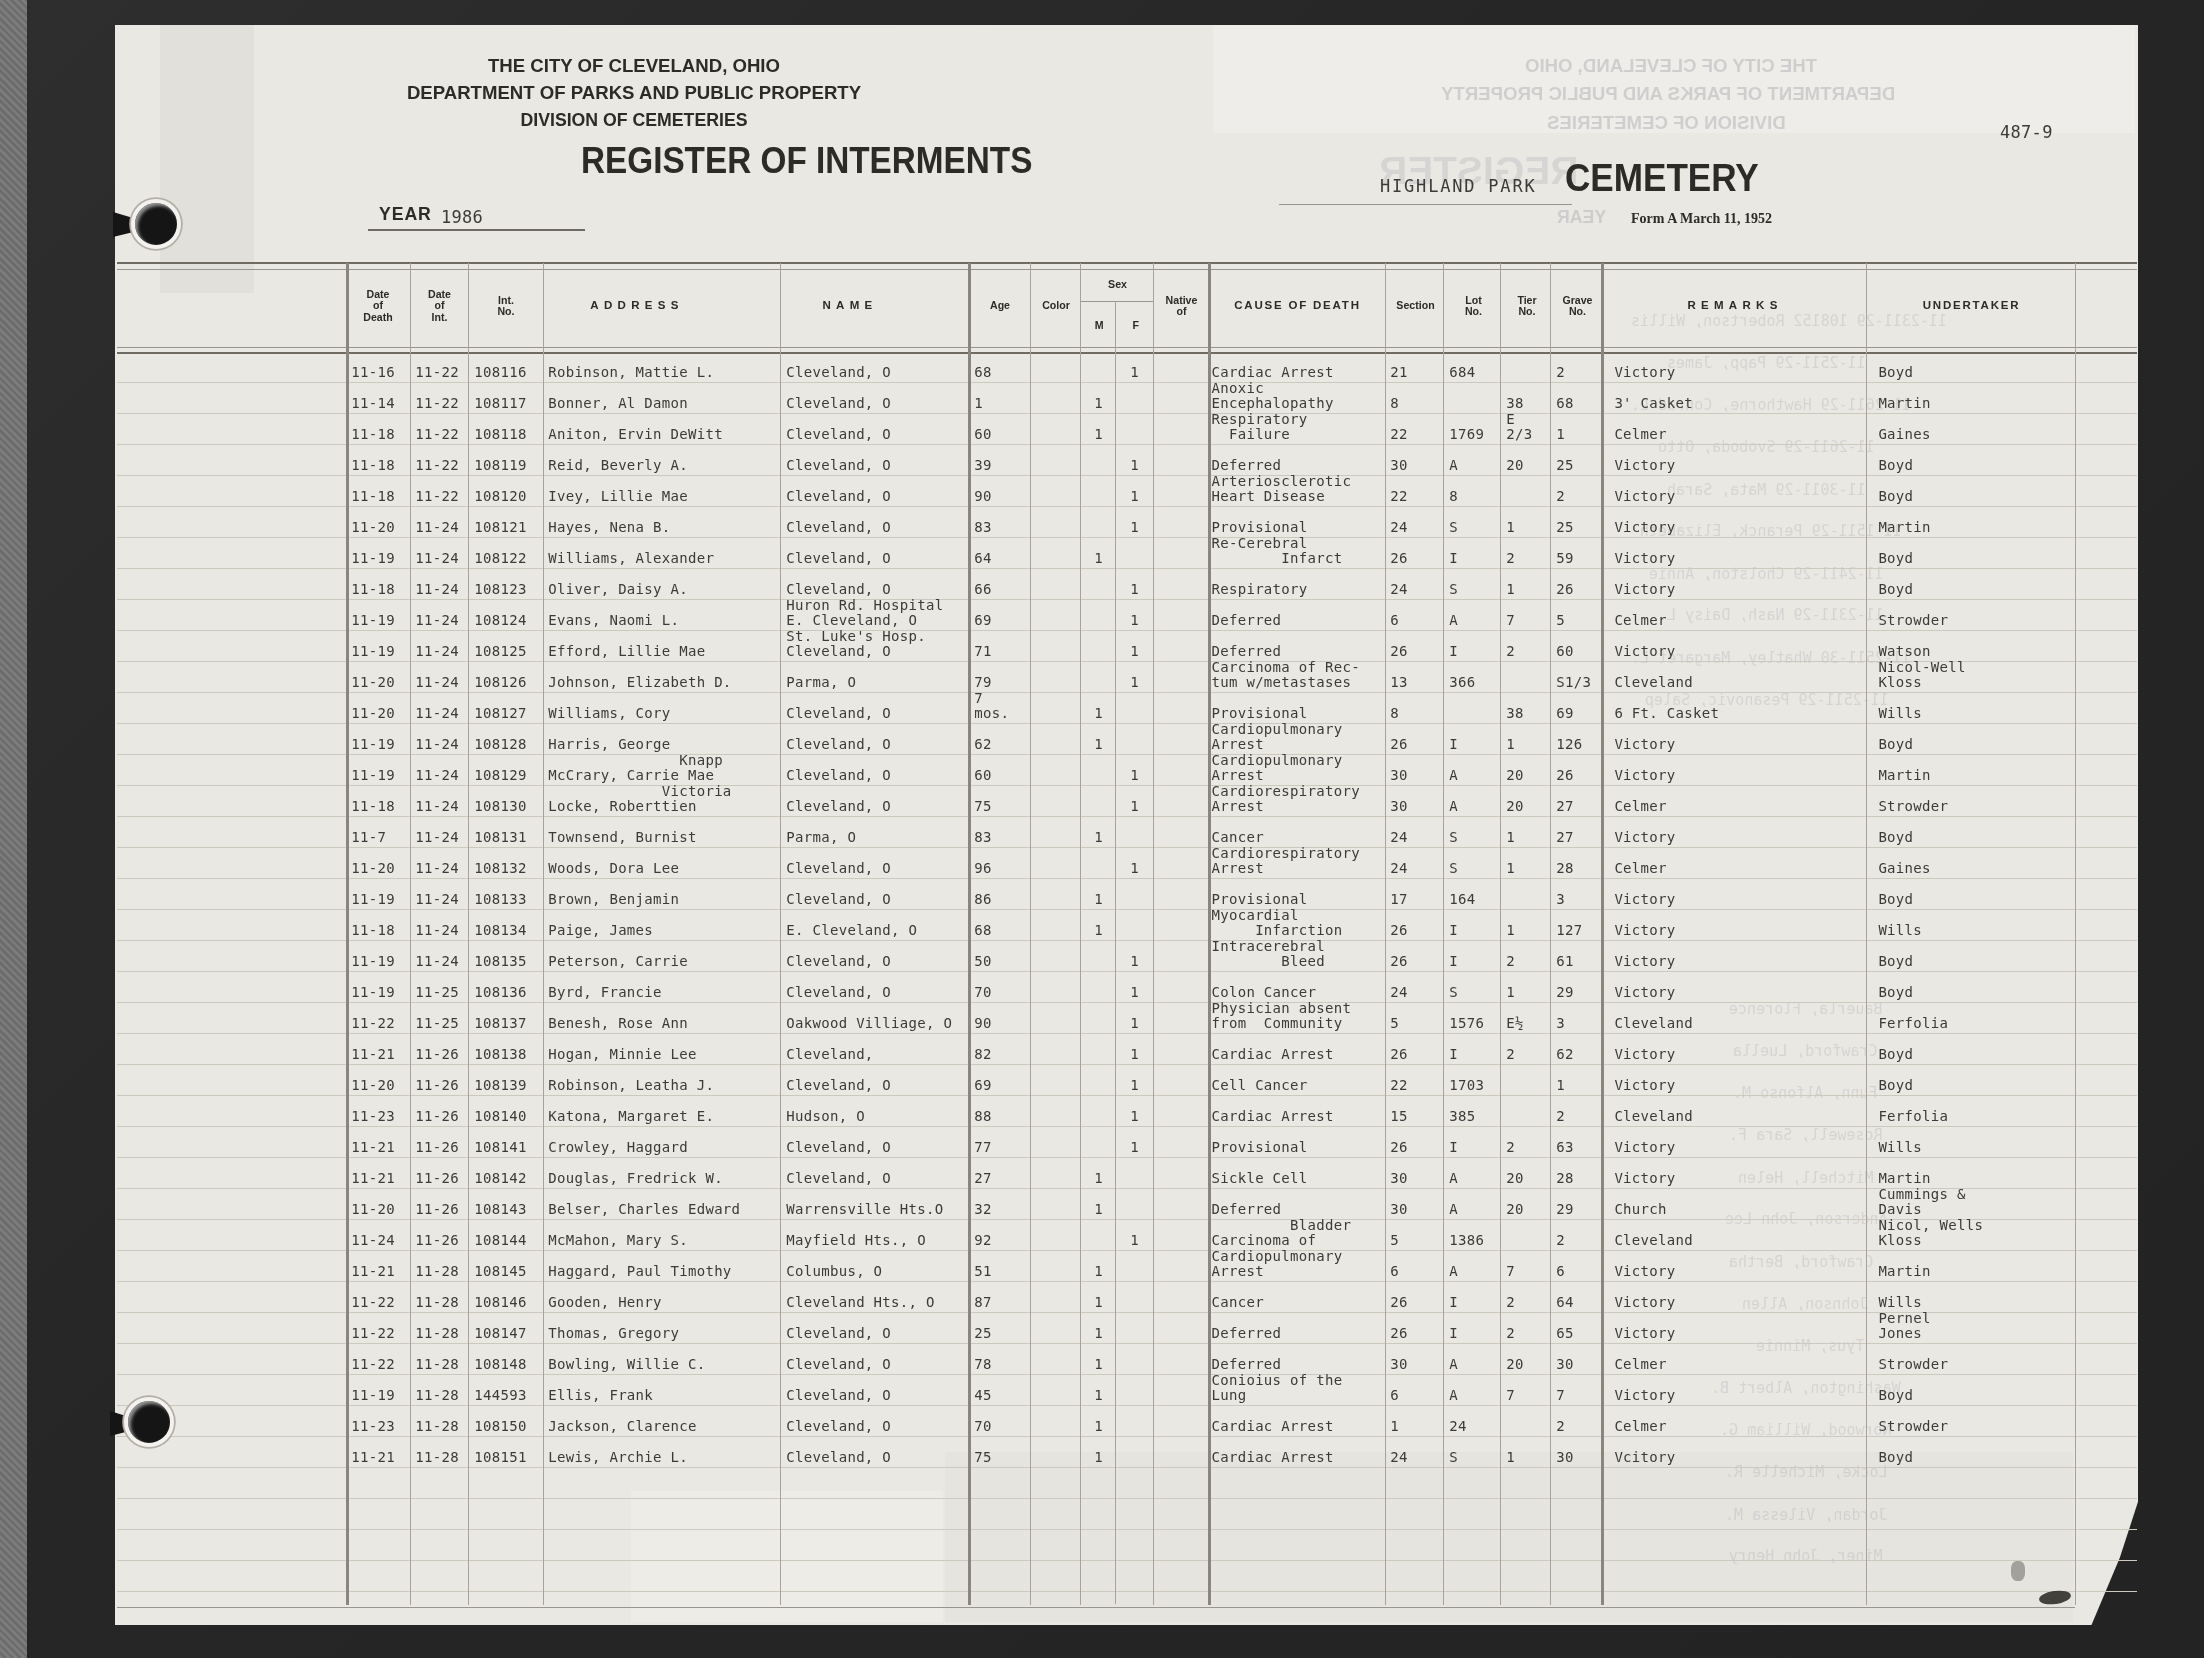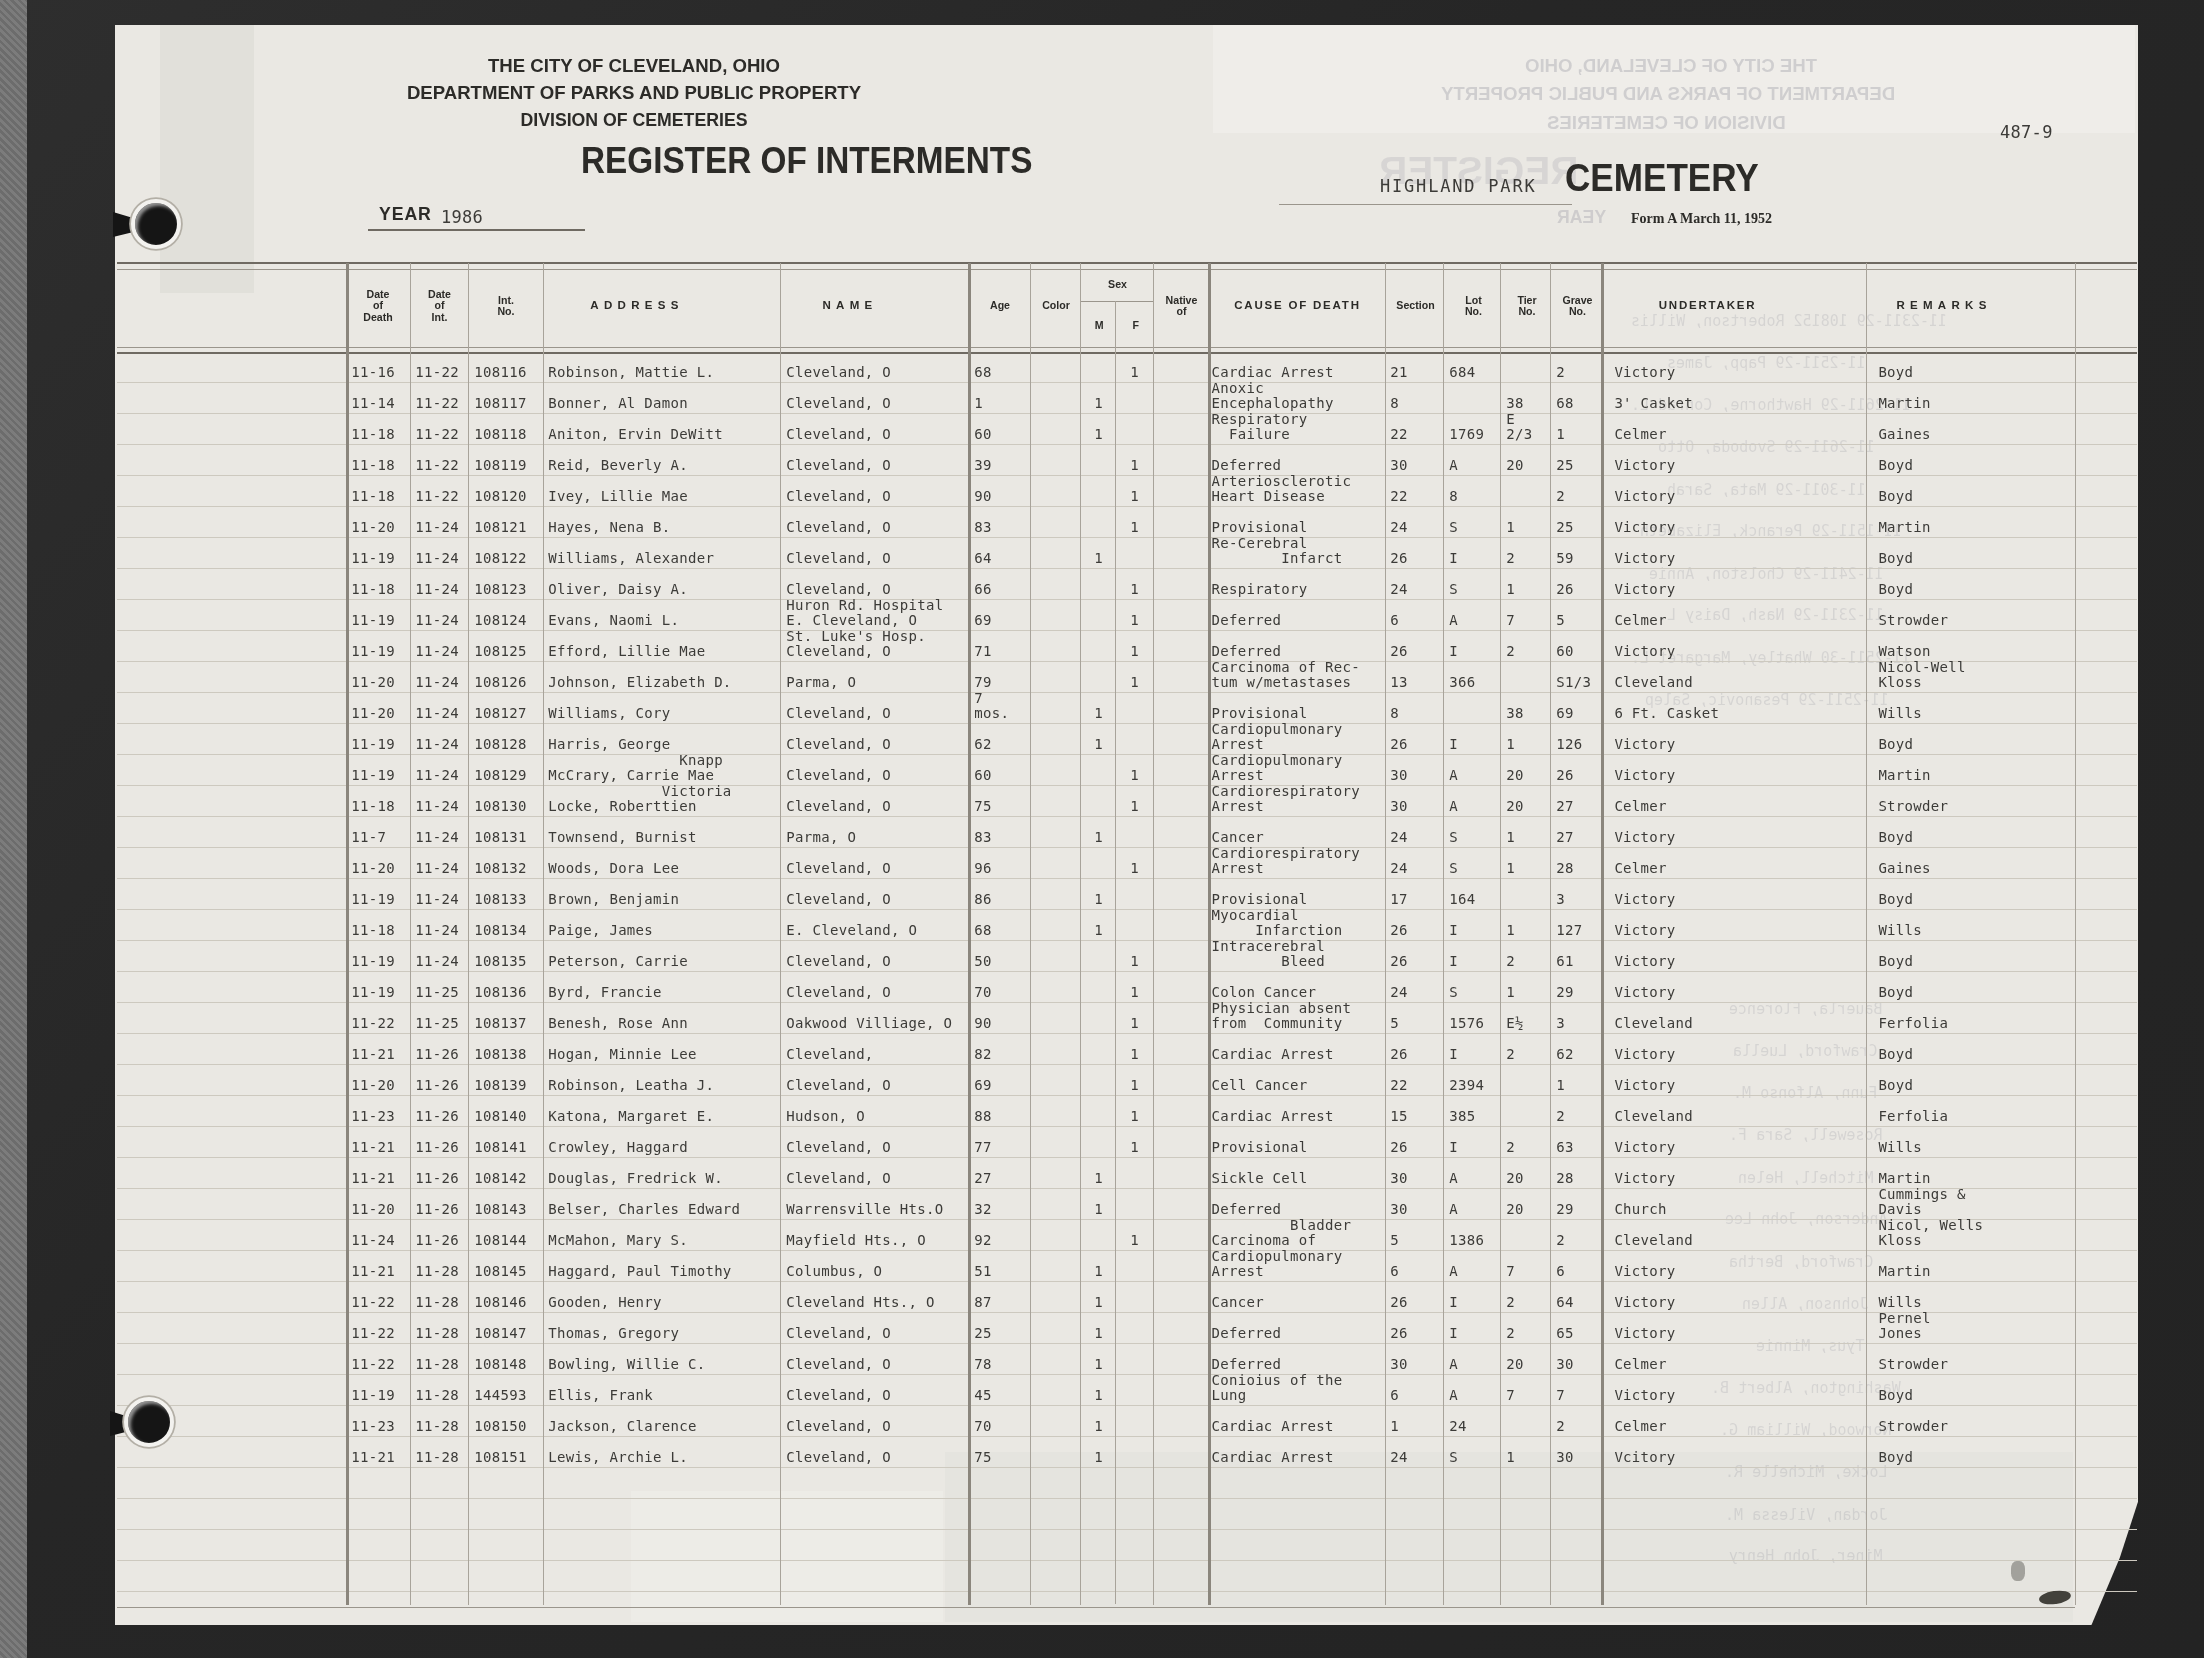--- a/index.html
+++ b/index.html
@@ -156,22 +156,22 @@
       <div class="hc " style="width: 55px;">Native
 of</div>
       <div class="hc sp2" style="width: 177px;">CAUSE OF DEATH</div>
       <div class="hc " style="width: 59px;">Section</div>
       <div class="hc " style="width: 57px;">Lot
 No.</div>
       <div class="hc " style="width: 50px;">Tier
 No.</div>
       <div class="hc " style="width: 51px;">Grave
 No.</div>
+      <div class="hc sp" style="width: 264px;">REMARKS</div>
       <div class="hc sp2" style="width: 209px;">UNDERTAKER</div>
-      <div class="hc sp" style="width: 264px;">REMARKS</div>
     </div>
 
   <div id="rows" class="abs" style="left:346px;top:352px;width:1729px;">
       <div class="row">
         <div class="cell" style="width: 64px;">11-16</div>
         <div class="cell" style="width: 59px;">11-22</div>
         <div class="cell" style="width: 74px;">108116</div>
         <div class="cell" style="width: 238px;">Robinson, Mattie L.</div>
         <div class="cell" style="width: 188px;">Cleveland, O</div>
         <div class="cell" style="width: 62px;">68</div>
@@ -630,21 +630,21 @@
         <div class="cell" style="width: 74px;">108139</div>
         <div class="cell" style="width: 238px;">Robinson, Leatha J.</div>
         <div class="cell" style="width: 188px;">Cleveland, O</div>
         <div class="cell" style="width: 62px;">69</div>
         <div class="cell" style="width: 50px;"></div>
         <div class="cell center" style="width: 35px;"></div>
         <div class="cell center" style="width: 37px;">1</div>
         <div class="cell" style="width: 55px;"></div>
         <div class="cell pad4" style="width: 177px;">Cell Cancer</div>
         <div class="cell" style="width: 59px;">22</div>
-        <div class="cell" style="width: 57px;">2394</div>
+        <div class="cell" style="width: 57px;">1703</div>
         <div class="cell" style="width: 50px;"></div>
         <div class="cell" style="width: 51px;">1</div>
         <div class="cell pad14" style="width: 264px;">Victory</div>
         <div class="cell pad14" style="width: 209px;">Boyd</div>
       </div>
       <div class="row">
         <div class="cell" style="width: 64px;">11-23</div>
         <div class="cell" style="width: 59px;">11-26</div>
         <div class="cell" style="width: 74px;">108140</div>
         <div class="cell" style="width: 238px;">Katona, Margaret E.</div>

